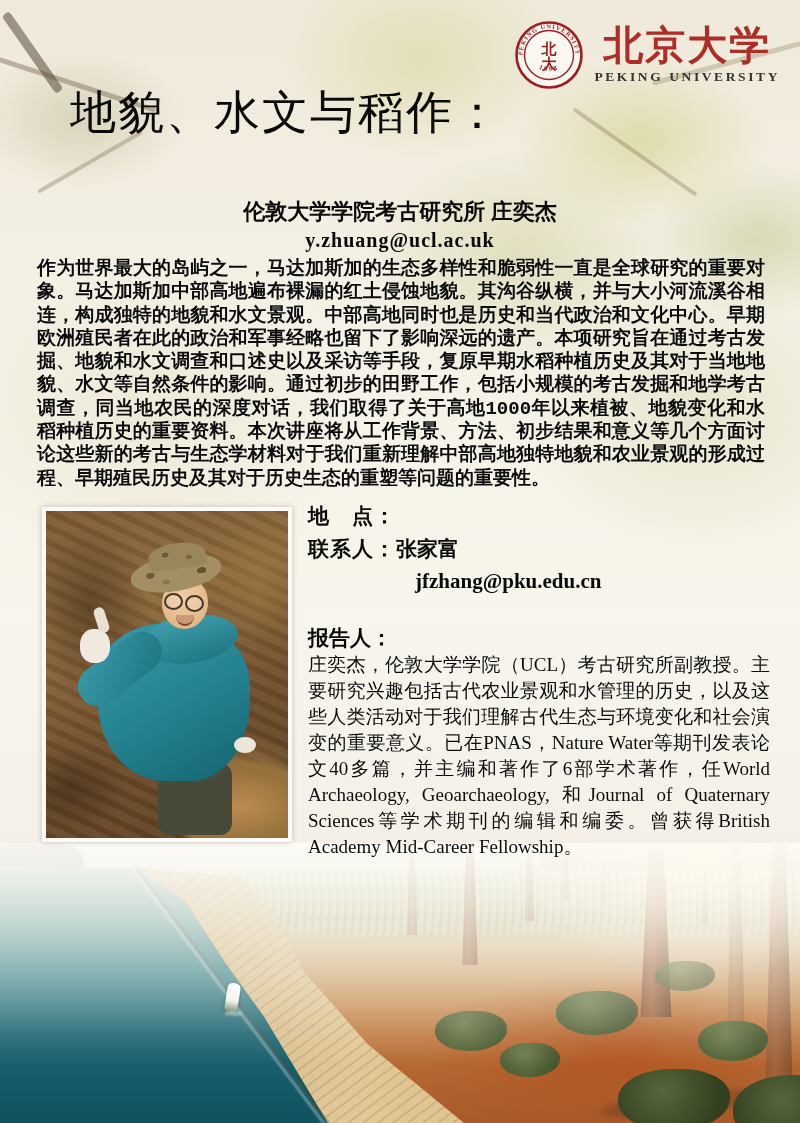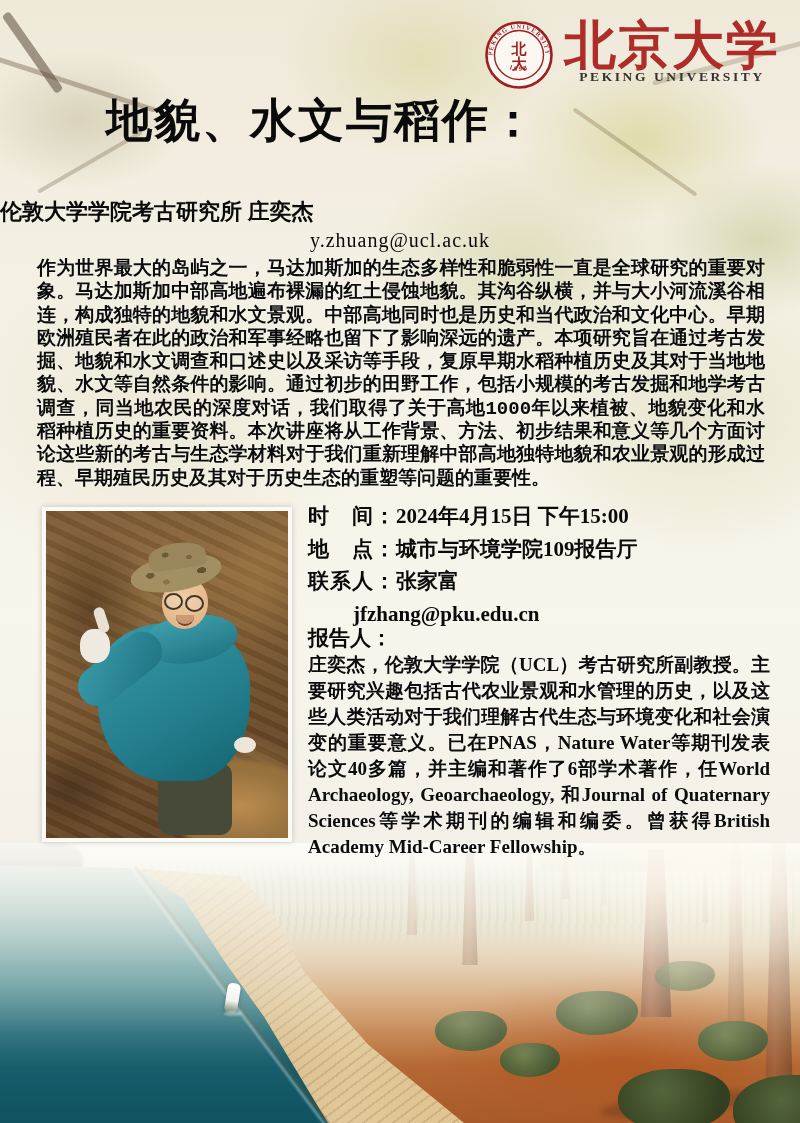--- a/index.html
+++ b/index.html
@@ -18,42 +18,42 @@
   .branch{position:absolute;border-radius:4px;z-index:1;}
   .b0{left:-15px;top:48px;width:95px;height:9px;background:rgba(75,60,45,.5);transform:rotate(55deg);}
   .b1{left:-20px;top:80px;width:180px;height:5px;background:rgba(90,70,50,.35);transform:rotate(18deg);}
   .b2{left:30px;top:160px;width:120px;height:4px;background:rgba(100,80,55,.28);transform:rotate(-30deg);}
   .b3{right:-10px;top:60px;width:160px;height:5px;background:rgba(110,90,60,.25);transform:rotate(-15deg);}
   .b4{left:560px;top:150px;width:150px;height:4px;background:rgba(120,95,60,.3);transform:rotate(35deg);}
 
   
   .logo-block{position:absolute;top:20px;right:20px;display:flex;align-items:center;gap:10px;z-index:5;}
   .wordmark{display:flex;flex-direction:column;align-items:center;}
-  .wordmark-cn{font-size:52px;font-weight:700;color:#ae2d28;line-height:42px;letter-spacing:2px;}
+  .wordmark-cn{font-size:40px;font-weight:700;color:#ae2d28;line-height:42px;letter-spacing:2px;}
   .wordmark-en{font-size:13.5px;font-weight:600;color:#353231;letter-spacing:2.6px;margin-top:2px;}
 
   
-  .title-block{position:absolute;left:70px;top:94px;z-index:5;color:#0a0a0a;font-weight:700;margin-left:36px;}
+  .title-block{position:absolute;left:70px;top:86px;z-index:5;color:#0a0a0a;font-weight:400;}
   .title-l1{font-size:46px;line-height:54px;letter-spacing:2px;}
   .title-l2{font-size:45px;line-height:54px;letter-spacing:1px;}
-  .speaker-line{position:absolute;left:0;top:197px;width:800px;text-align:left;font-size:22px;font-weight:700;color:#0a0a0a;z-index:5;}
-  .speaker-email{position:absolute;left:0;top:229px;width:800px;text-align:center;font-size:20px;font-weight:400;color:#0a0a0a;z-index:5;letter-spacing:1px;}
+  .speaker-line{position:absolute;left:0;top:197px;width:800px;text-align:center;font-size:22px;font-weight:700;color:#0a0a0a;z-index:5;}
+  .speaker-email{position:absolute;left:0;top:229px;width:800px;text-align:center;font-size:20px;font-weight:700;color:#0a0a0a;z-index:5;letter-spacing:1px;}
 
   .abstract{position:absolute;left:37px;top:258px;width:728px;font-size:19px;line-height:23.3px;
     font-weight:700;color:#0c0c0c;text-align:justify;z-index:5;text-shadow:0 0 3px rgba(255,255,255,.55);font-family:Liberation Mono, monospace;}
 
   
   .details{position:absolute;left:308px;top:500px;z-index:5;color:#0a0a0a;font-weight:700;font-size:21px;}
   .drow{display:flex;line-height:32.5px;white-space:nowrap;}
   .dlabel{letter-spacing:1px;}
   .dphone{margin-left:22px;}
-  .demail{margin-left:45px;line-height:32.5px;}
+  .demail{margin-left:107px;line-height:32.5px;}
   .bio-heading{position:absolute;left:308px;top:624px;font-size:21px;font-weight:700;color:#0a0a0a;z-index:5;}
   .bio-text{position:absolute;left:308px;top:652px;width:462px;font-size:19px;line-height:26px;
-    font-weight:700;color:#0c0c0c;text-align:justify;z-index:5;text-shadow:0 0 3px rgba(255,255,255,.5);}
+    font-weight:400;color:#0c0c0c;text-align:justify;z-index:5;text-shadow:0 0 3px rgba(255,255,255,.5);}
 
   
   .photo{position:absolute;left:42px;top:507px;width:242px;height:327px;border:4px solid #fbfaf6;
     box-shadow:0 0 6px rgba(0,0,0,.2);z-index:4;overflow:hidden;
     background:
       radial-gradient(90px 120px at 18% 30%, rgba(60,40,20,.55), transparent 70%),
       radial-gradient(70px 90px at 88% 22%, rgba(160,120,66,.55), transparent 70%),
       radial-gradient(110px 85px at 80% 86%, rgba(196,152,88,.75), transparent 70%),
       radial-gradient(80px 60px at 10% 85%, rgba(50,35,18,.5), transparent 70%),
       repeating-linear-gradient(25deg, rgba(0,0,0,.08) 0 6px, rgba(255,255,255,.04) 6px 14px),
@@ -181,26 +181,21 @@
     <div class="face"></div>
     <div class="glass g1"></div>
     <div class="glass g2"></div>
     <div class="smile"></div>
     <div class="hat"></div>
     <div class="hat-crown"></div>
   </div>
 
   <div class="details">
     <div class="drow">
-      <span class="dlabel">时　间：</span>
-      <span>2024年4月15日  下午15:00</span>
-    </div>
-    <div class="drow">
       <span class="dlabel">地　点：</span>
-      <span>城市与环境学院109报告厅</span>
     </div>
     <div class="drow">
       <span class="dlabel">联系人：</span>
       <span>张家富</span>
     </div>
     <div class="drow">
       <span class="demail">jfzhang@pku.edu.cn</span>
     </div>
   </div>
 

